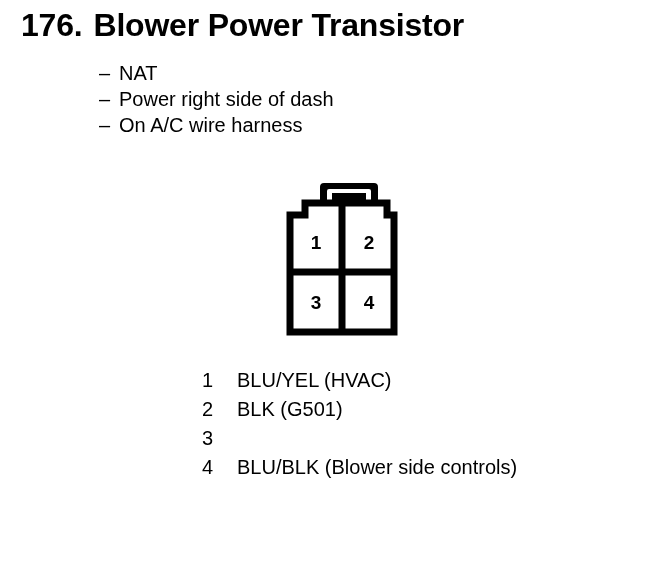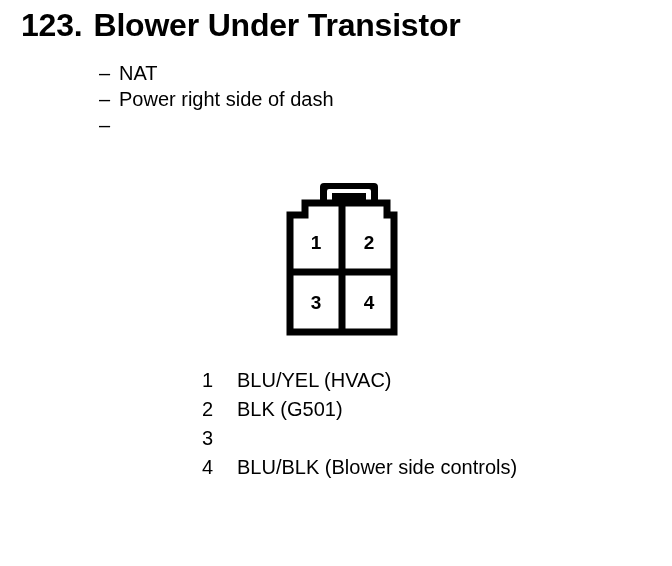--- a/index.html
+++ b/index.html
@@ -92,34 +92,35 @@
     text-align: right;
   }
   .legend-row .legend-desc {
     margin-left: 24px;
   }
 </style>
 </head>
 <body>
 
 <div id="page-title">
-  <span class="title-num">123.</span><span>Blower Under Transistor</span>
+  <span class="title-num">176.</span><span>Blower Power Transistor</span>
 </div>
 
 <ul id="note-list">
   <li>
     <span class="dash">–</span>
     <span>NAT</span>
   </li>
   <li>
     <span class="dash">–</span>
     <span>Power right side of dash</span>
   </li>
   <li>
     <span class="dash">–</span>
+    <span>On A/C wire harness</span>
   </li>
 </ul>
 
 <div id="connector">
   <svg width="120" height="164" viewBox="0 0 120 164" xmlns="http://www.w3.org/2000/svg">
 
     <g>
       <path d="M38 29 L38 11 Q38 7 42 7 L92 7 Q96 7 96 11 L96 29 L89 29 L89 15 Q89 13 87 13
                L47 13 Q45 13 45 15 L45 29 Z" fill="#000000" stroke="none"></path>
       <rect x="50" y="17" width="34" height="7" fill="#000000"></rect>

